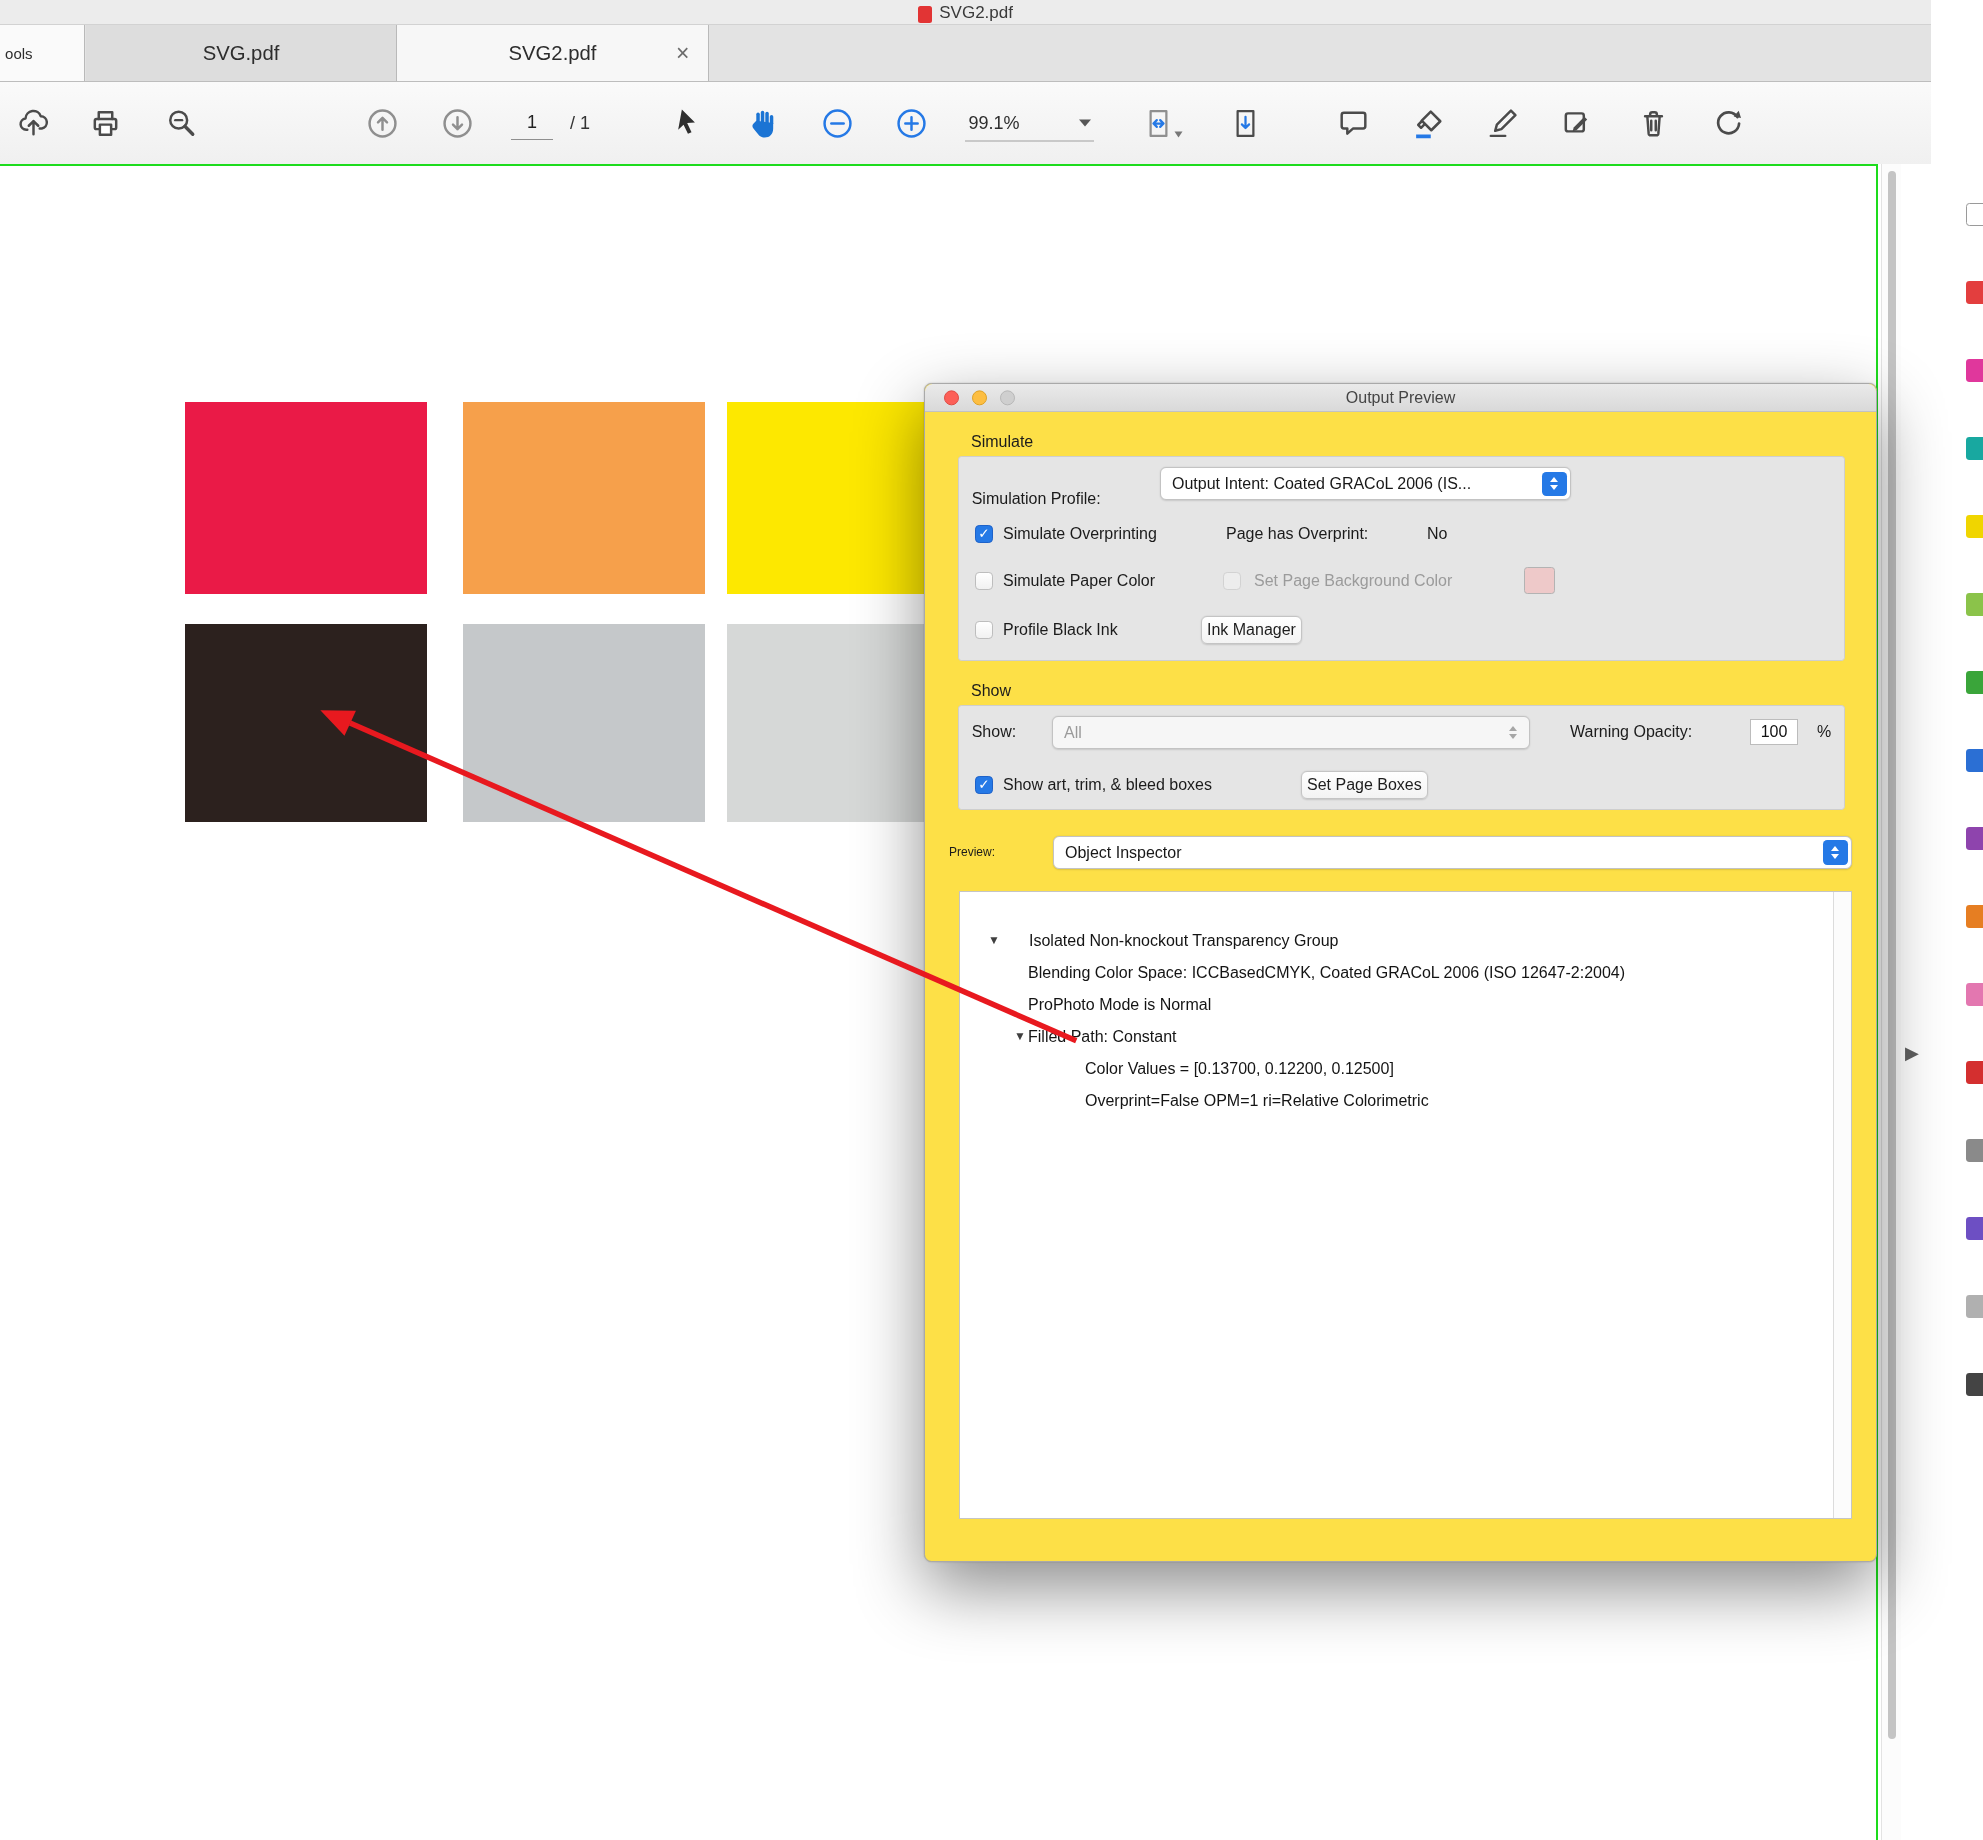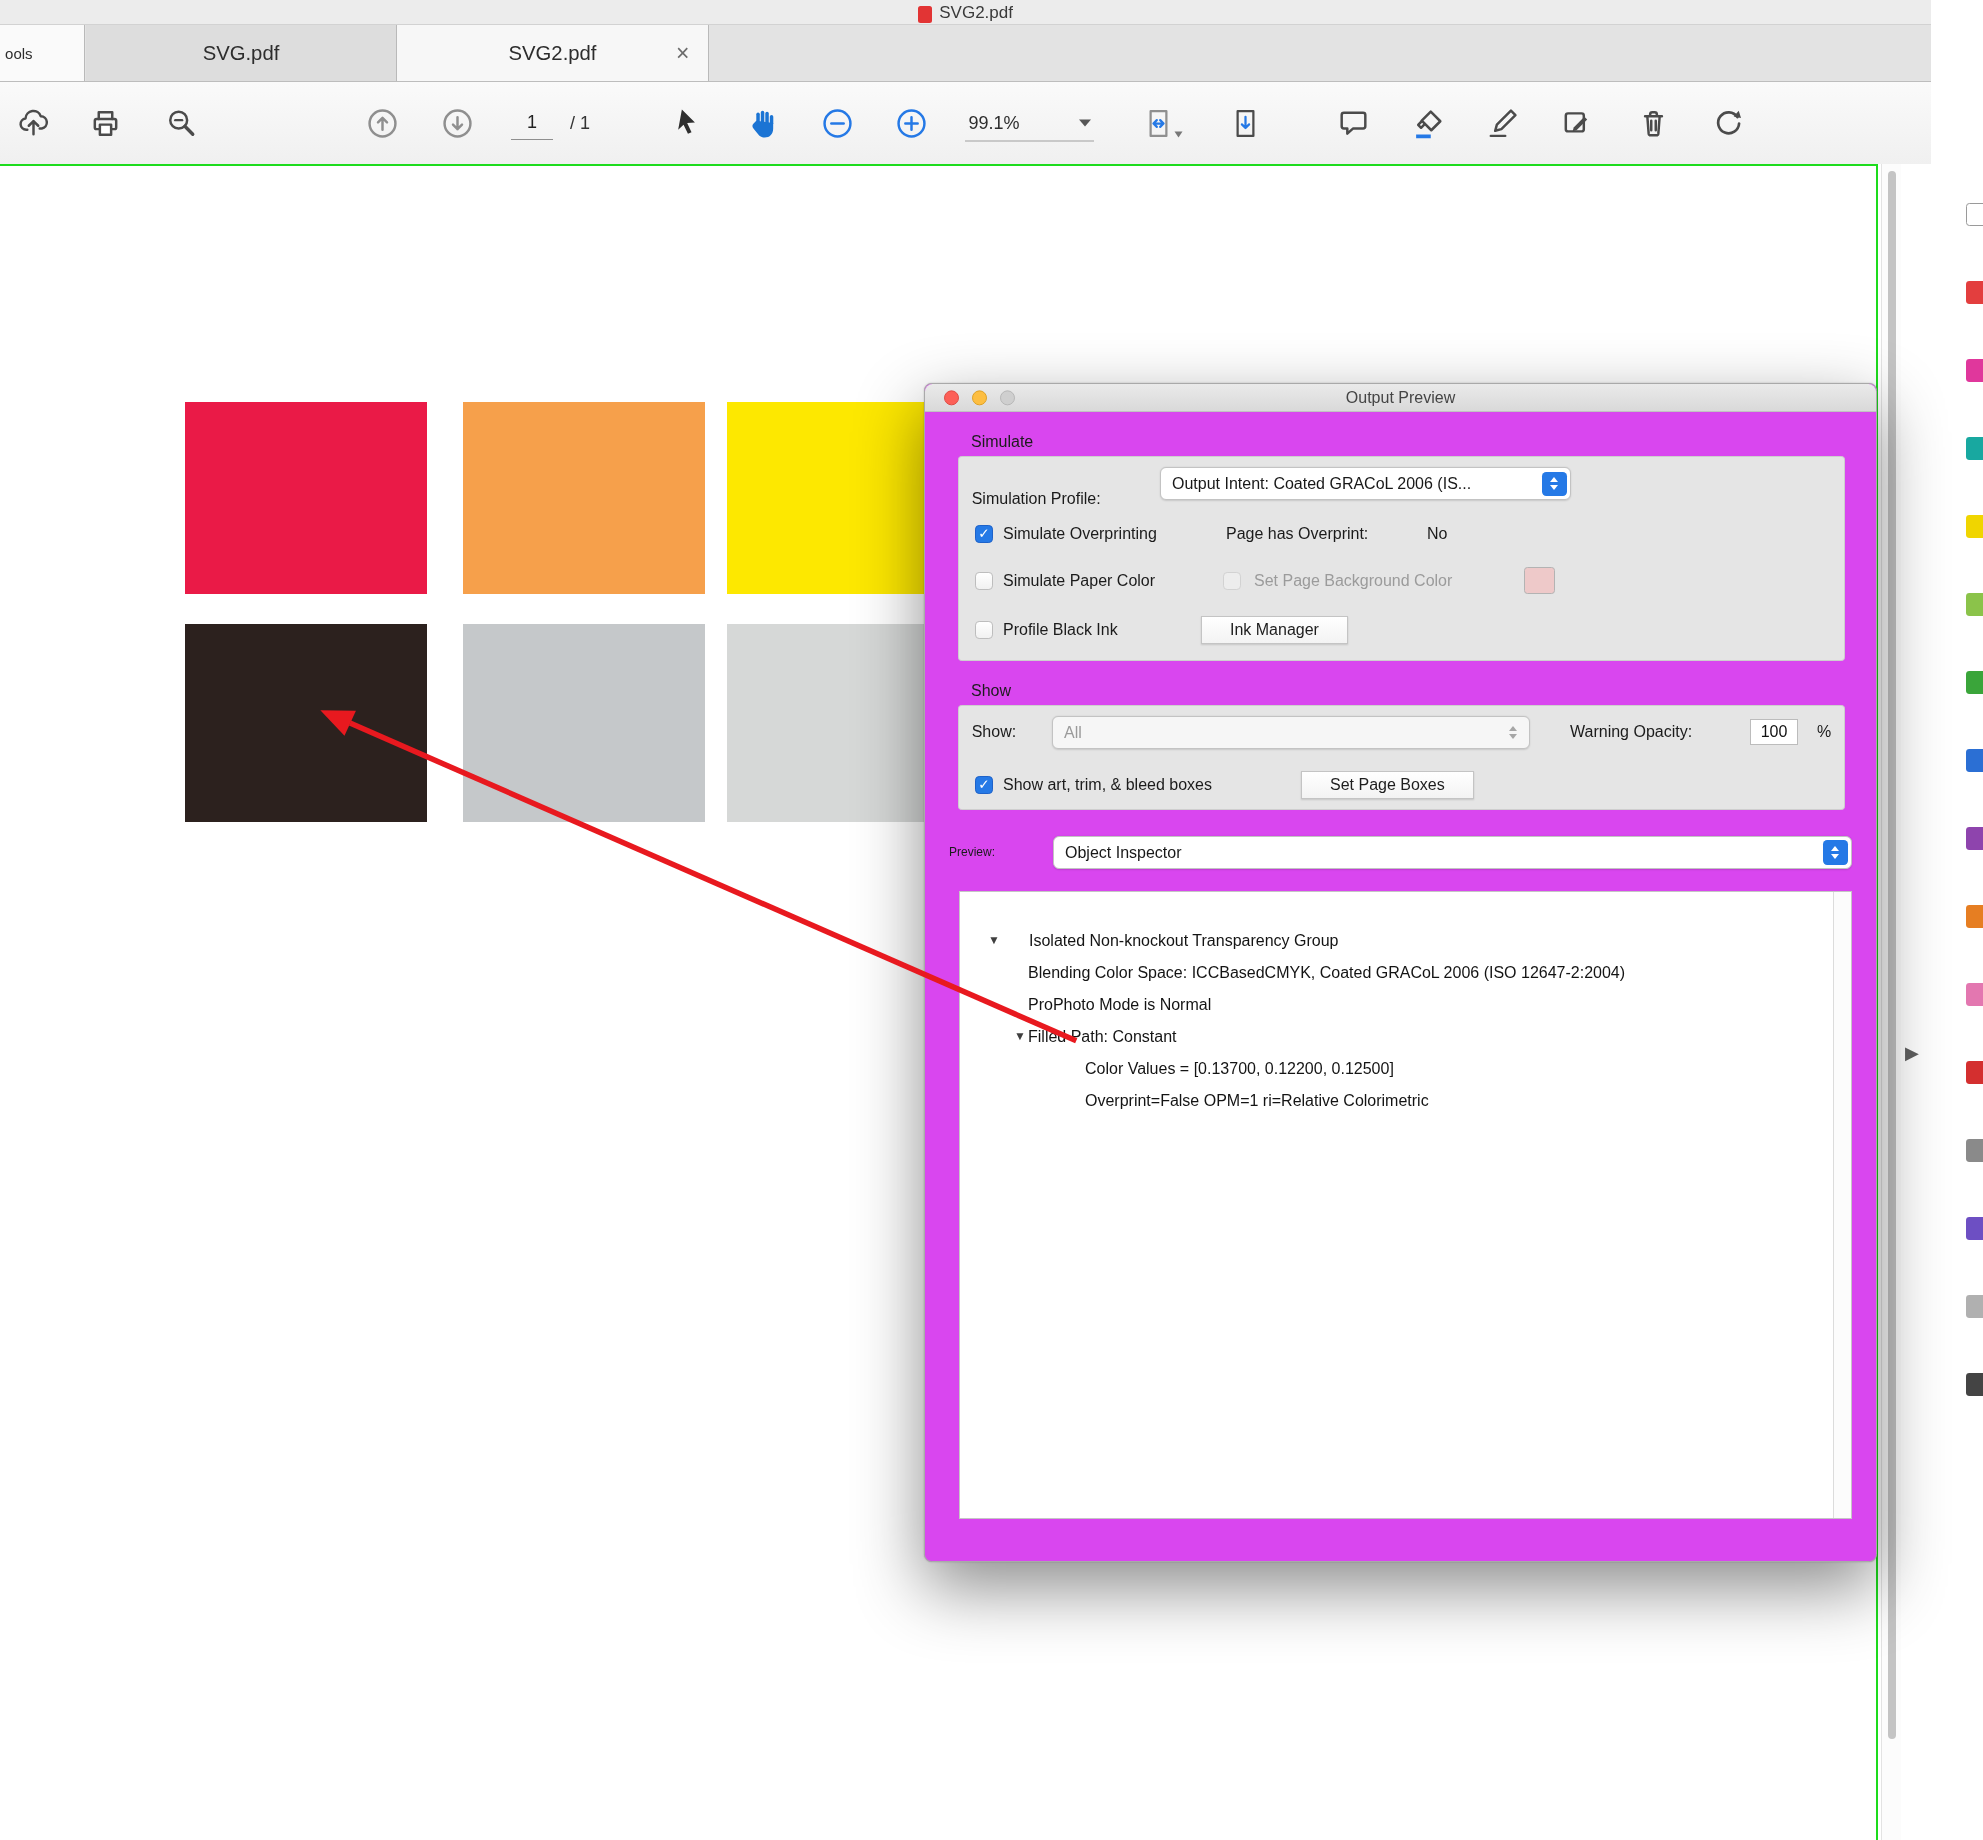--- a/index.html
+++ b/index.html
@@ -58,21 +58,21 @@
   .vthumb{position:absolute;left:6px;top:6.8px;width:7.6px;height:1568px;border-radius:4.2px;background:#c4c4c4}
   .panel-expand{position:absolute;left:1905px;top:878px;font-size:18px;color:#5f5f5f}
   .iconstrip{position:absolute;left:1961px;top:0;bottom:0;width:22px;background:#ffffff}
   .stool{position:absolute;left:5.1px;width:25.4px;height:23px;border-radius:3.4px}
   .stool.outline{border:1.7px solid #9a9a9a}
 
   
   .arrow-overlay{position:absolute;left:0;top:0;width:1983px;height:1841px;z-index:60;pointer-events:none}
 
   
-  .dialog{position:absolute;left:924px;top:383px;width:953px;height:1179px;background:#d946ef;
+  .dialog{position:absolute;left:924px;top:383px;width:953px;height:1179px;background:#fde047;
     border:0.8px solid #a9a9a9;border-radius:7.6px;z-index:40;
     box-shadow:0 25.4px 68px rgba(0,0,0,.45),0 0 1.7px rgba(0,0,0,.25)}
   .dlg-titlebar{position:absolute;top:0;left:0;right:0;height:28px;
     background:linear-gradient(#eaeaea,#d9d9d9);border-bottom:0.8px solid #c2c2c2;
     border-radius:7.6px 7.6px 0 0;display:flex;align-items:center;justify-content:center;
     font-size:16px;color:#454545}
   .lights{position:absolute;left:18.6px;top:50%;transform:translateY(-50%);display:flex;gap:12.7px}
   .light{width:15.3px;height:15.3px;border-radius:50%}
   .light.r{background:var(--traffic-red,#fc5f57);border:0.8px solid #df4a43}
   .light.y{background:var(--traffic-yellow,#fdbe41);border:0.8px solid #dfa123}
@@ -100,24 +100,24 @@
     justify-content:center;gap:3.4px}
   .chev-up{width:0;height:0;border-left:4.2px solid transparent;border-right:4.2px solid transparent;
     border-bottom:5.1px solid #fff}
   .chev-down{width:0;height:0;border-left:4.2px solid transparent;border-right:4.2px solid transparent;
     border-top:5.1px solid #fff}
   .dd.disabled{color:#9a9a9a;background:#f6f6f6}
   .dd.disabled .stepper{background:transparent}
   .dd.disabled .chev-up{border-bottom-color:#a6a6a6}
   .dd.disabled .chev-down{border-top-color:#a6a6a6}
 
-  .btn{position:absolute;height:28px;border:0.8px solid #c4c4c4;border-radius:0;
+  .btn{position:absolute;height:28px;border:0.8px solid #c4c4c4;border-radius:6px;
     background:linear-gradient(#ffffff,#f3f3f3);box-shadow:0 0.8px 1.7px rgba(0,0,0,.14);
     font-size:16px;color:#1d1d1d;display:flex;align-items:center;justify-content:center;
-    padding:0 28px;white-space:nowrap}
+    padding:0 5px;white-space:nowrap}
   .inp{position:absolute;height:26px;border:0.8px solid #bcbcbc;background:#fff;font-size:16px;
     color:#111;text-align:center;font-family:inherit}
   .colorwell{position:absolute;left:565px;top:110px;width:30.5px;height:27px;border:0.8px solid #b3b3b3;
     border-radius:3.4px;background:#eec9c9}
 
   .tree{position:absolute;left:34px;top:507px;width:893px;height:628px;background:#fff;
     border:0.8px solid #c5c5c5;padding-top:33px;overflow:hidden}
   .tree-scroll{position:absolute;top:0;bottom:0;right:0;width:18px;border-left:0.8px solid #dcdcdc;background:#fcfcfc}
   .trow{position:relative;height:32px;line-height:32px;font-size:16px;color:#141414;white-space:nowrap}
   .ind0{padding-left:69px}.ind1{padding-left:68px}.ind2{padding-left:125px}

